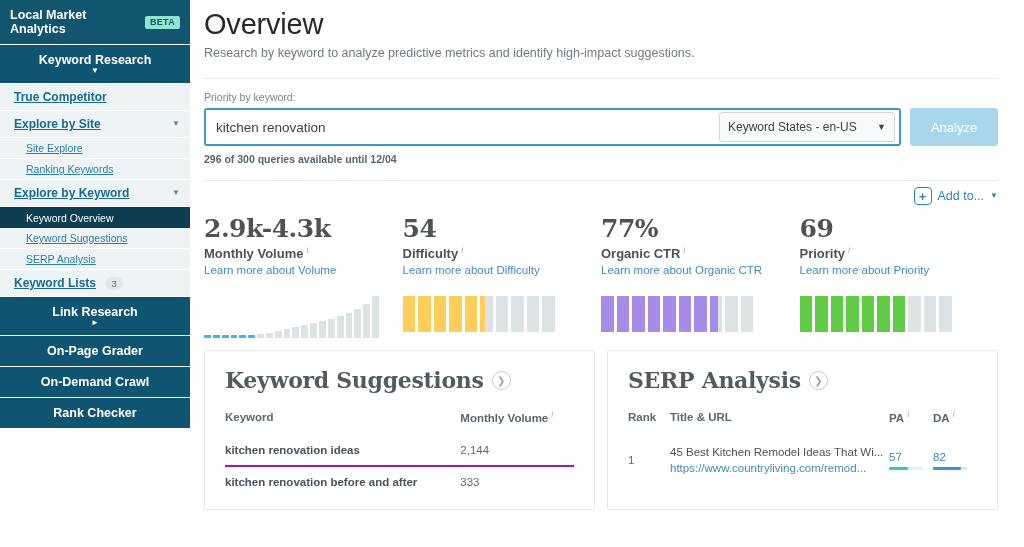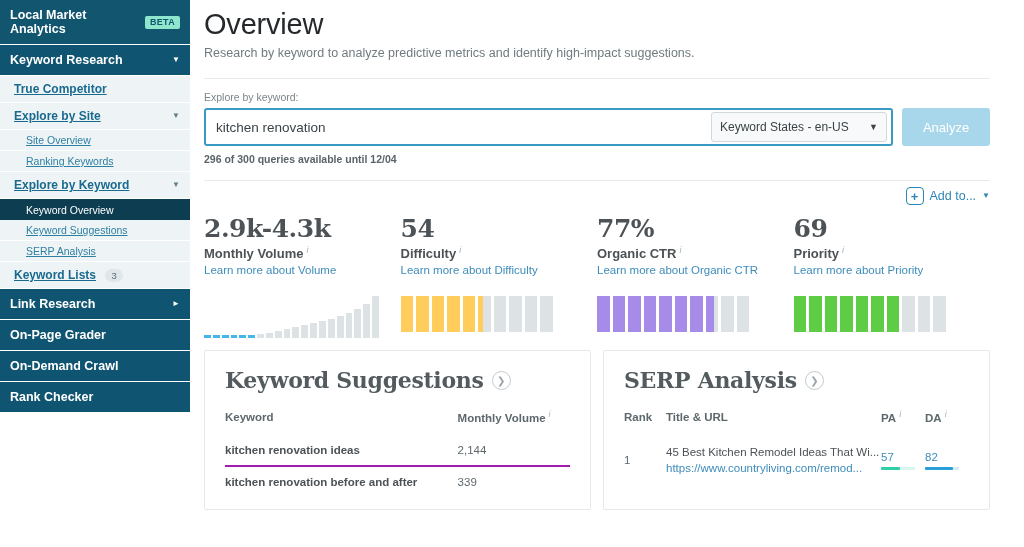--- a/index.html
+++ b/index.html
@@ -25,20 +25,21 @@
     padding: 1px 5px 2px 5px; border-radius: 2px;
     letter-spacing: .3px;
   }
   .nav-section {
     background: #0f5470; color: #fff;
     font-weight: bold; font-size: 12.5px;
     padding: 8px 10px;
     display: flex; align-items: center; justify-content: space-between;
     border-bottom: 1px solid #ffffff;
     cursor: pointer;
+    flex-direction: column;
   }
   .caret-down { font-size: 8px; line-height: 1; }
   .caret-right { font-size: 8px; line-height: 1; }
 
   .nav-sub {
     background: #eef4f5;
     padding: 6px 10px 6px 14px;
     font-size: 12px;
     border-bottom: 1px solid #ffffff;
     display: flex; align-items: center; justify-content: space-between;
@@ -75,21 +76,21 @@
     border-bottom: 11px solid transparent;
     border-left: 11px solid #0d3d51;
   }
   .count-badge {
     display: inline-block; background: #dfe7e9; color: #5b7079;
     border-radius: 9px; font-size: 9.5px; font-weight: normal;
     padding: 1px 6px; margin-left: 6px; vertical-align: middle;
   }
 
   
-  .main { flex: 1; padding: 0 20px 0 0; position: relative; background:#fff; }
+  .main { flex: 1; padding: 0 12px 0 0; position: relative; background:#fff; }
   .page-head { padding: 8px 14px 0 14px; }
   h1.page-title {
     font-size: 29px; font-weight: normal; color: #25292b;
     letter-spacing: -0.2px; line-height: 1.15;
   }
   .page-sub { font-size: 12.5px; color: #6f7b80; margin-top: 5px; }
   .hr { height: 1px; background: #e6eaec; margin: 18px 14px 0 14px; }
 
   
   .search-wrap { padding: 12px 14px 0 14px; }
@@ -234,21 +235,21 @@
     <div class="nav-sub">
       <span class="nav-link">True Competitor</span>
     </div>
 
     <div class="nav-sub">
       <span class="nav-link">Explore by Site</span>
       <span class="caret-down">▼</span>
     </div>
 
     <div class="nav-leaf">
-      <span>Site Overview</span>
+      <span>Site Explore</span>
     </div>
     <div class="nav-leaf">
       <span>Ranking Keywords</span>
     </div>
 
     <div class="nav-sub">
       <span class="nav-link">Explore by Keyword</span>
       <span class="caret-down">▼</span>
     </div>
 
@@ -286,21 +287,21 @@
 
   <main class="main">
 
     <div class="page-head">
       <h1 class="page-title">Overview</h1>
       <div class="page-sub">Research by keyword to analyze predictive metrics and identify high-impact suggestions.</div>
     </div>
     <div class="hr"></div>
 
     <div class="search-wrap">
-      <div class="search-label">Explore by keyword:</div>
+      <div class="search-label">Priority by keyword:</div>
       <div class="search-row">
         <div class="search-box">
           <input class="search-input" type="text" value="kitchen renovation" style="">
           <div class="locale-select">
             <span>Keyword States - en-US</span>
             <span class="caret-down">▼</span>
           </div>
         </div>
         <button class="analyze-btn">Analyze</button>
       </div>
@@ -469,21 +470,21 @@
               </th>
             </tr>
           </thead>
           <tbody>
             <tr>
               <td class="kw-name">kitchen renovation ideas</td>
               <td class="vol">2,144</td>
             </tr>
             <tr>
               <td class="kw-name">kitchen renovation before and after</td>
-              <td class="vol">339</td>
+              <td class="vol">333</td>
             </tr>
           </tbody>
         </table>
       </section>
 
       <section class="panel">
         <div class="panel-title">
           <span>SERP Analysis</span>
           <span class="arrow-circle">❯</span>
         </div>

